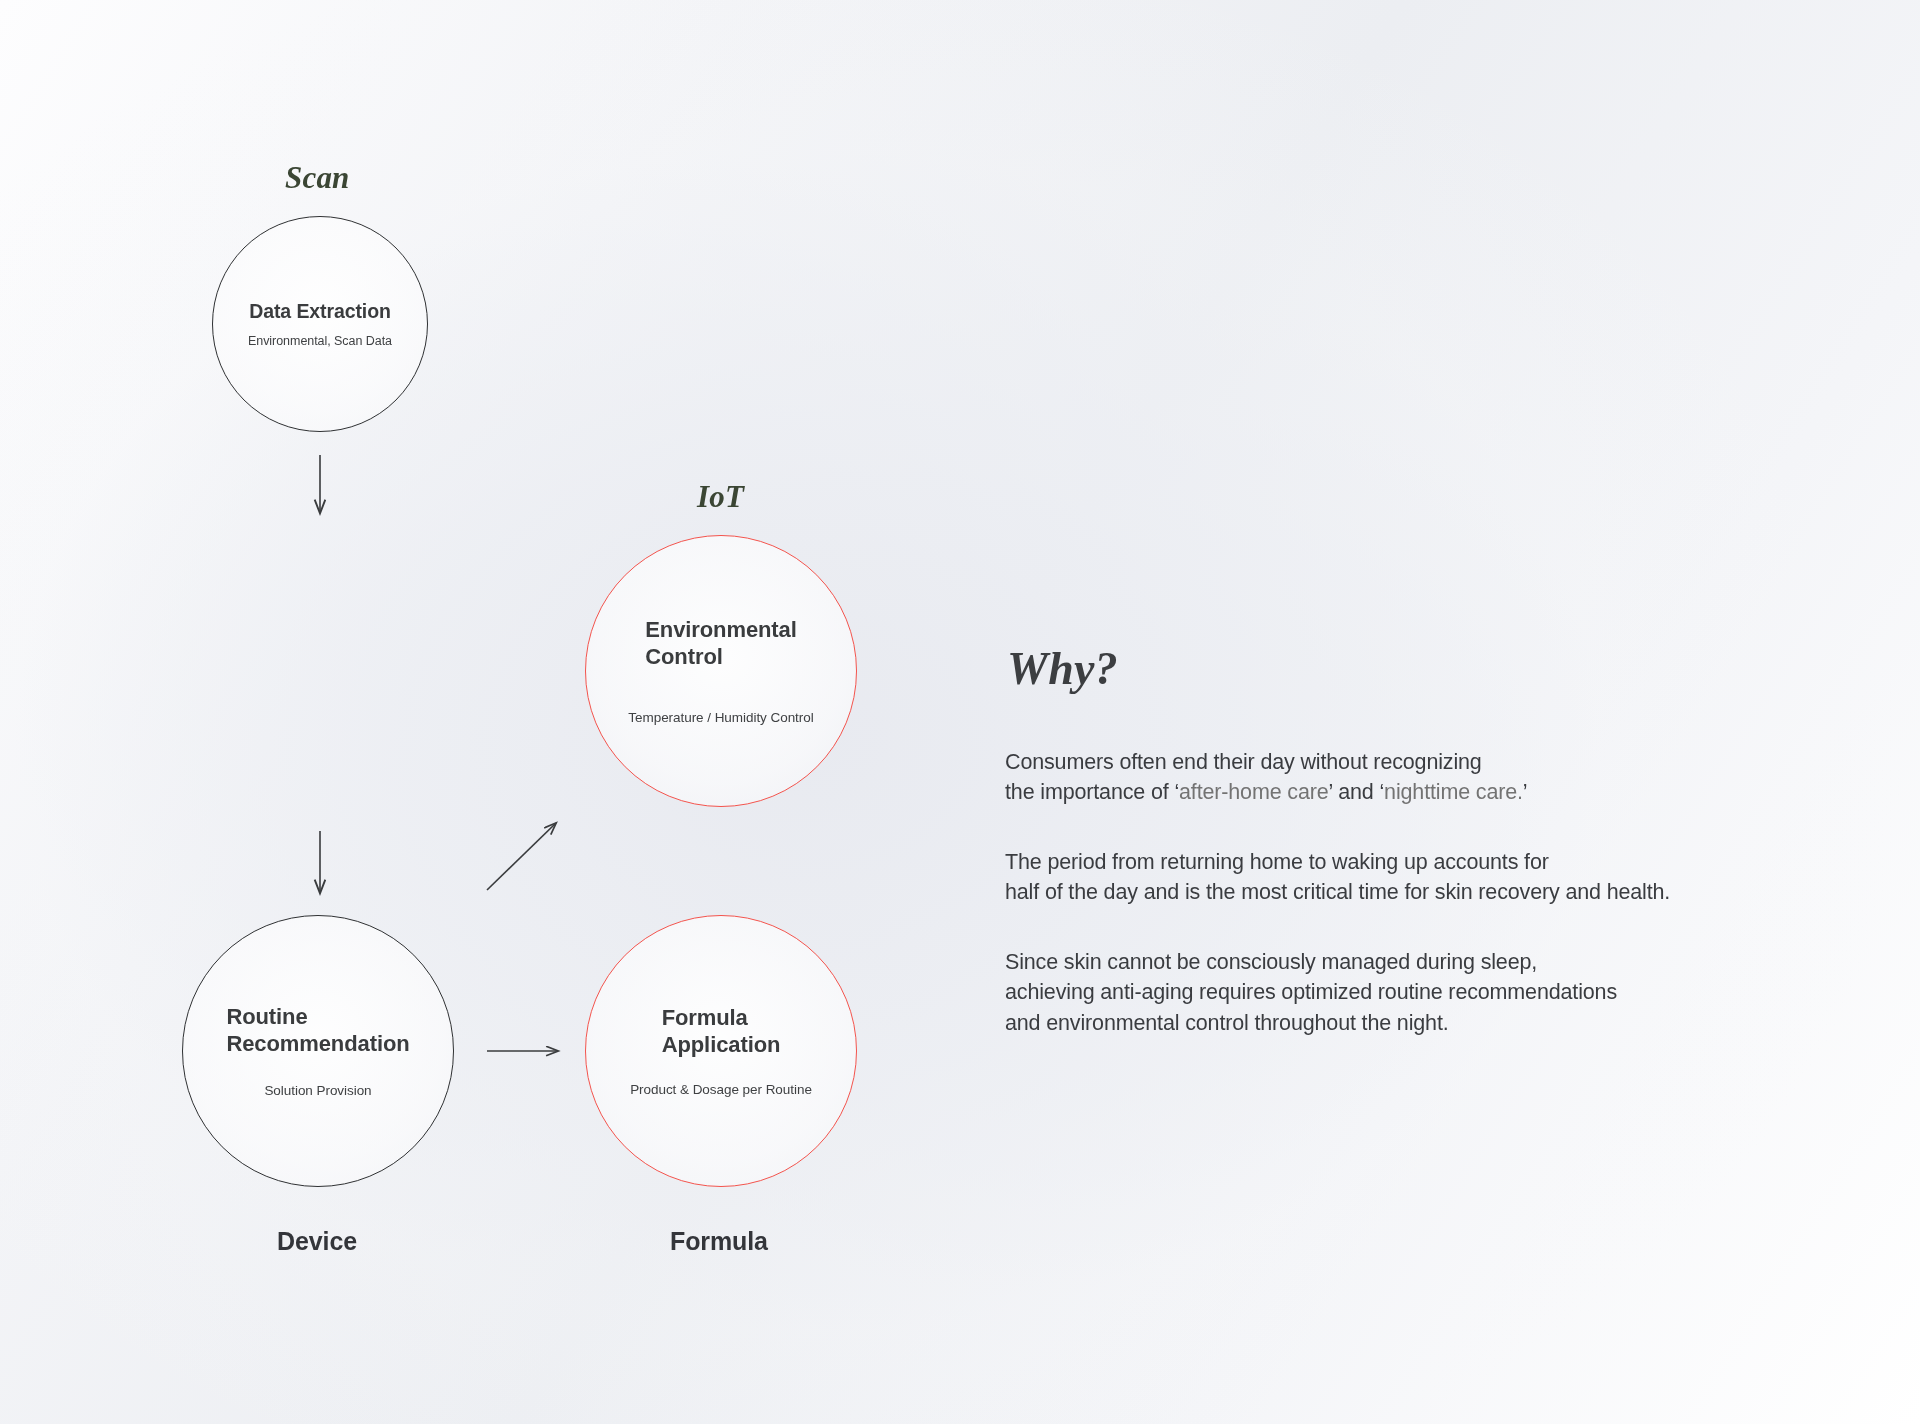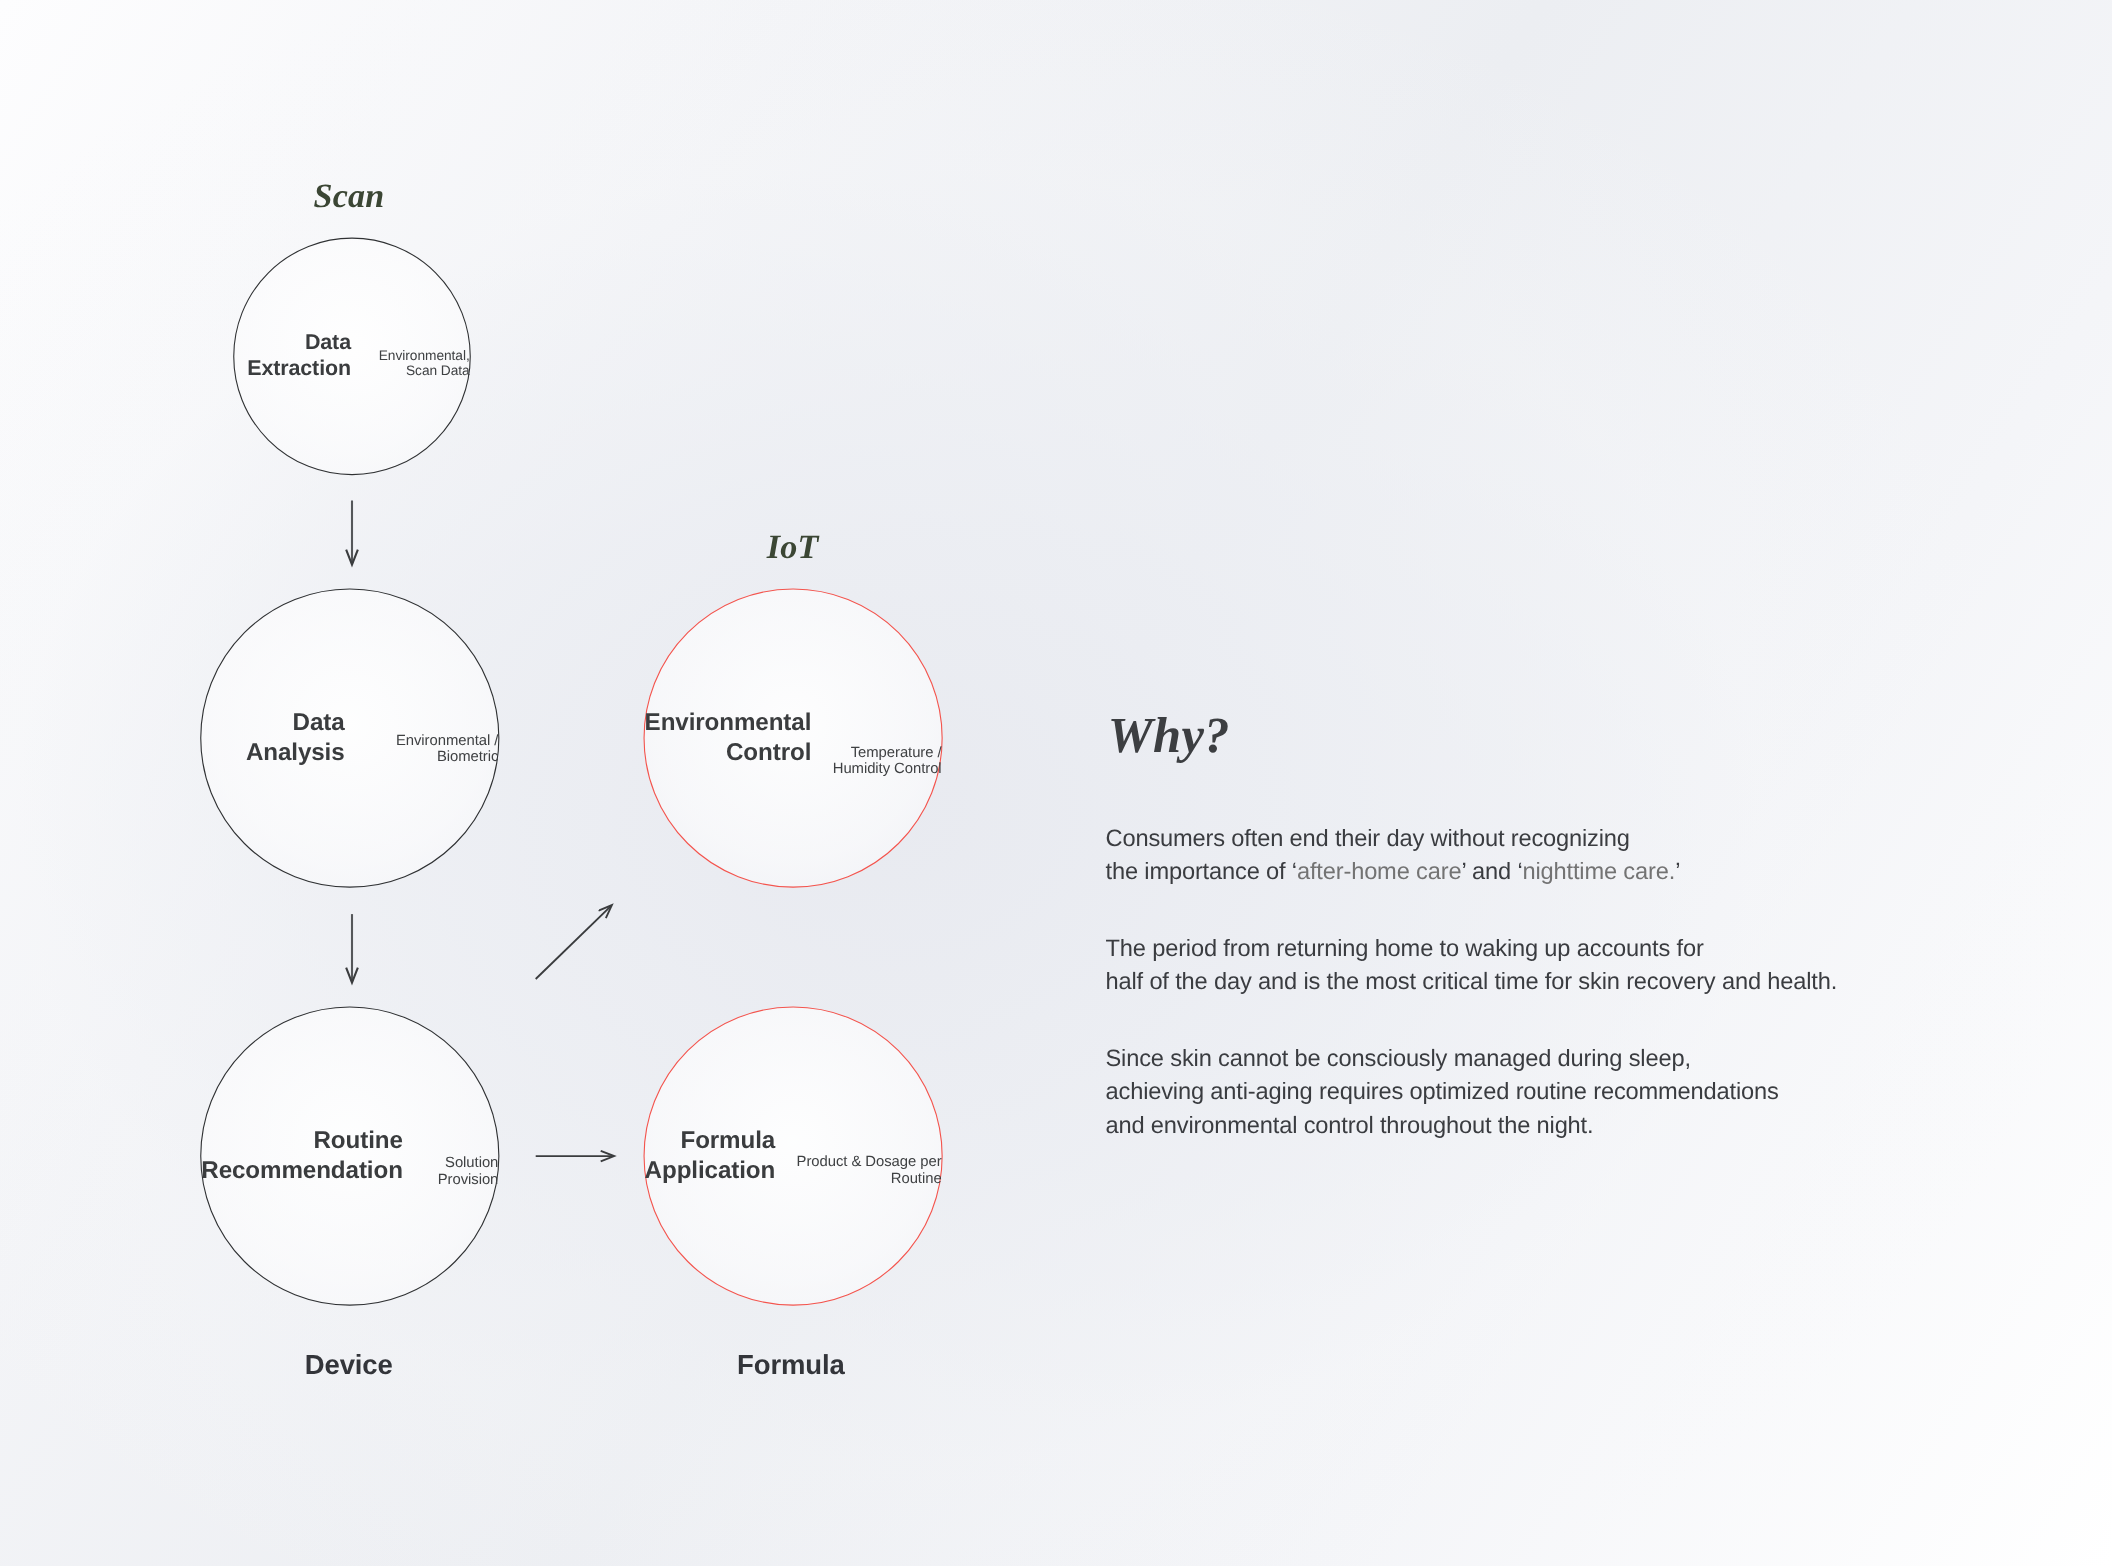--- a/index.html
+++ b/index.html
@@ -24,24 +24,24 @@
     width: 1920px;
     height: 1424px;
   }
 
   
   .node {
     position: absolute;
     border-radius: 50%;
     box-sizing: border-box;
     display: flex;
-    flex-direction: row;
+    flex-direction: column;
     align-items: center;
     justify-content: center;
-    text-align: right;
+    text-align: left;
     background: radial-gradient(circle at 50% 45%, rgba(255,255,255,0.92) 0%, rgba(252,252,253,0.72) 62%, rgba(250,250,252,0.30) 100%);
   }
   .node.dark  { border: 1.6px solid #2f3133; }
   .node.red   { border: 1.6px solid #f4544d; }
 
   .node-title {
     font-size: 22px;
     font-weight: bold;
     color: #3a3c3e;
     line-height: 1.22;
@@ -170,24 +170,20 @@
   </svg>
 
   <div class="cat-label" id="label-scan">Scan</div>
   <div class="cat-label" id="label-iot">IoT</div>
 
   <div class="node dark one-line" id="node-data-extraction">
     <div class="node-title">Data Extraction</div>
     <div class="node-sub">Environmental, Scan Data</div>
   </div>
 
-  <div class="node dark one-line" id="node-data-analysis">
-    <div class="node-title">Data Analysis</div>
-    <div class="node-sub">Environmental / Biometric</div>
-  </div>
 
   <div class="node red two-line" id="node-environmental-control">
     <div class="node-title">
       <div>Environmental</div>
       <div>Control</div>
     </div>
     <div class="node-sub">Temperature / Humidity Control</div>
   </div>
 
   <div class="node dark two-line" id="node-routine-recommendation">

